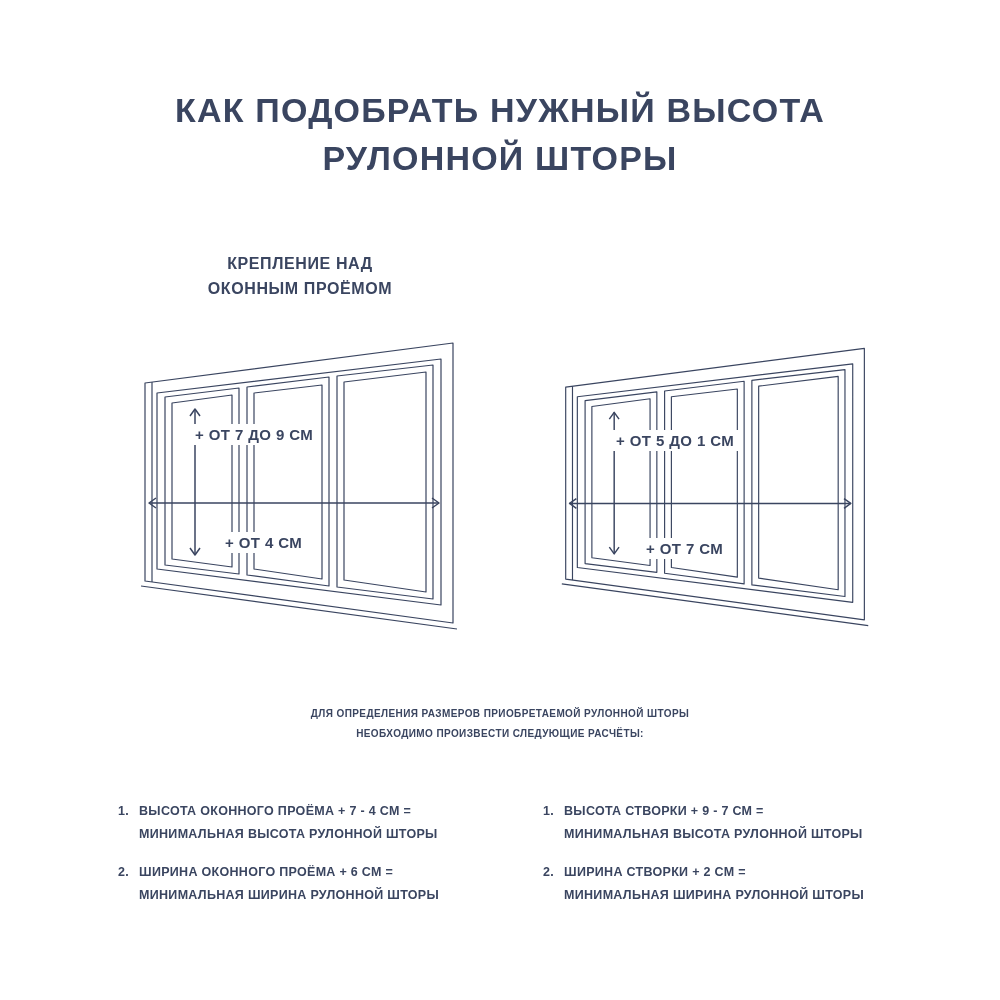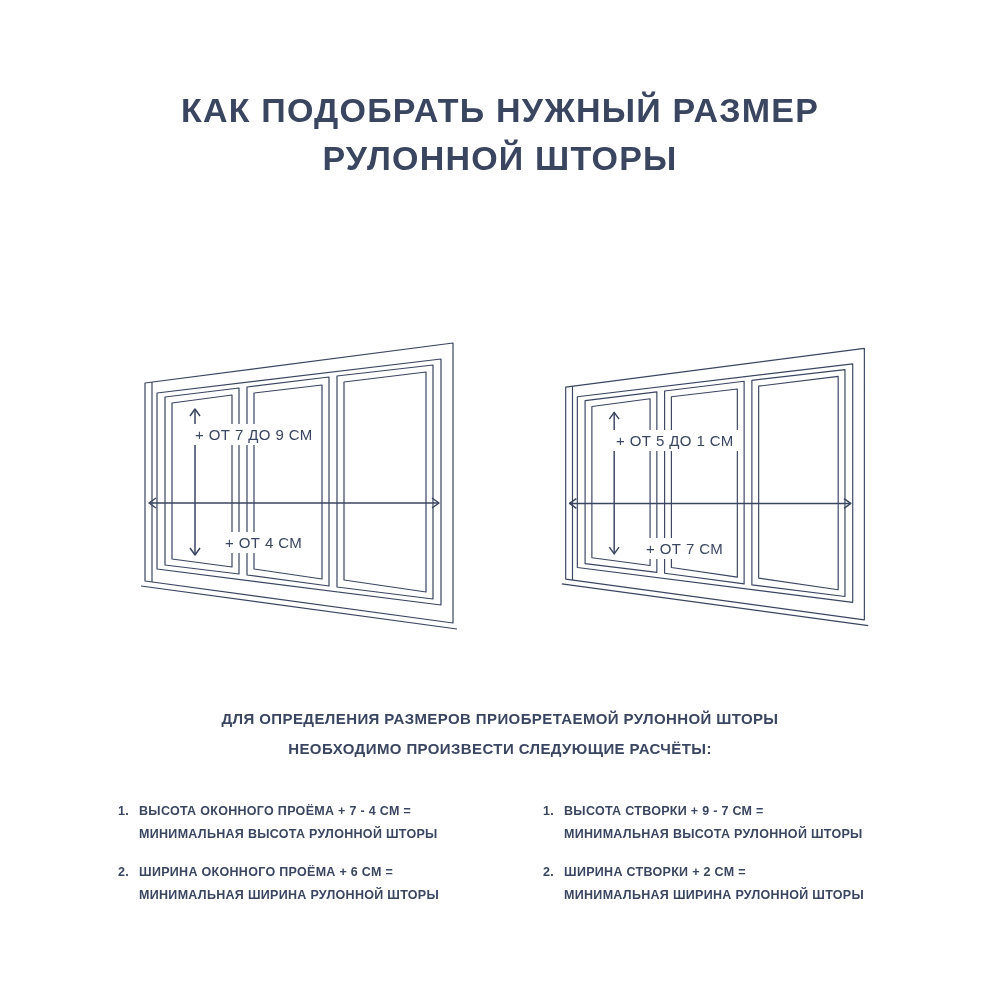--- a/index.html
+++ b/index.html
@@ -43,34 +43,34 @@
 
   .figure { position: absolute; }
   .figure.left  { left: 135px; top: 334px; width: 330px; height: 302px; }
   .figure.right { left: 556px; top: 340px; width: 320px; height: 292px; }
   .figure svg { width: 100%; height: 100%; display: block; }
 
   .measure-label {
     position: absolute;
     background: var(--bg);
     font-size: 15px;
-    font-weight: normal;
+    font-weight: bold;
     letter-spacing: 0.4px;
     padding: 2px 6px;
     white-space: nowrap;
   }
   .height-label { left: 54px; top: 90px; }
   .width-label  { left: 84px; top: 198px; }
 
   .subtitle {
     position: absolute;
     top: 704px; left: 0;
     width: 100%;
     text-align: center;
-    font-size: 15px;
+    font-size: 10px;
     font-weight: bold;
     letter-spacing: 0.4px;
     line-height: 2.0;
     white-space: pre-line;
   }
 
   .calc-list { position: absolute; top: 800px; }
   .calc-list.left  { left: 118px; width: 375px; }
   .calc-list.right { left: 543px; width: 375px; }
 
@@ -84,23 +84,25 @@
     line-height: 1.85;
   }
   .calc-item-number { flex: 0 0 auto; }
   .calc-item-text { white-space: pre-line; }
 </style>
 </head>
 <body>
 
 <div class="page">
 
-  <div class="title">КАК ПОДОБРАТЬ НУЖНЫЙ РАЗМЕР
+  <div class="title">КАК ПОДОБРАТЬ НУЖНЫЙ ВЫСОТА
 РУЛОННОЙ ШТОРЫ</div>
 
+  <div class="col-heading left">КРЕПЛЕНИЕ НАД
+ОКОННЫМ ПРОЁМОМ</div>
 
   <div class="figure left">
     <svg viewBox="0 0 330 300" aria-hidden="true">
       <g fill="none" stroke="currentColor" stroke-width="1.2" stroke-linejoin="round">
         <polygon points="10,48 318,8 318,288 10,246"></polygon>
         <line x1="17" y1="47" x2="17" y2="247"></line>
         <line x1="6" y1="251" x2="322" y2="294"></line>
         <polygon points="22,58 306,24 306,270 22,234"></polygon>
         <polygon points="30,62 104,53 104,239 30,230"></polygon>
         <polygon points="37,68 97,60 97,232 37,224"></polygon>

